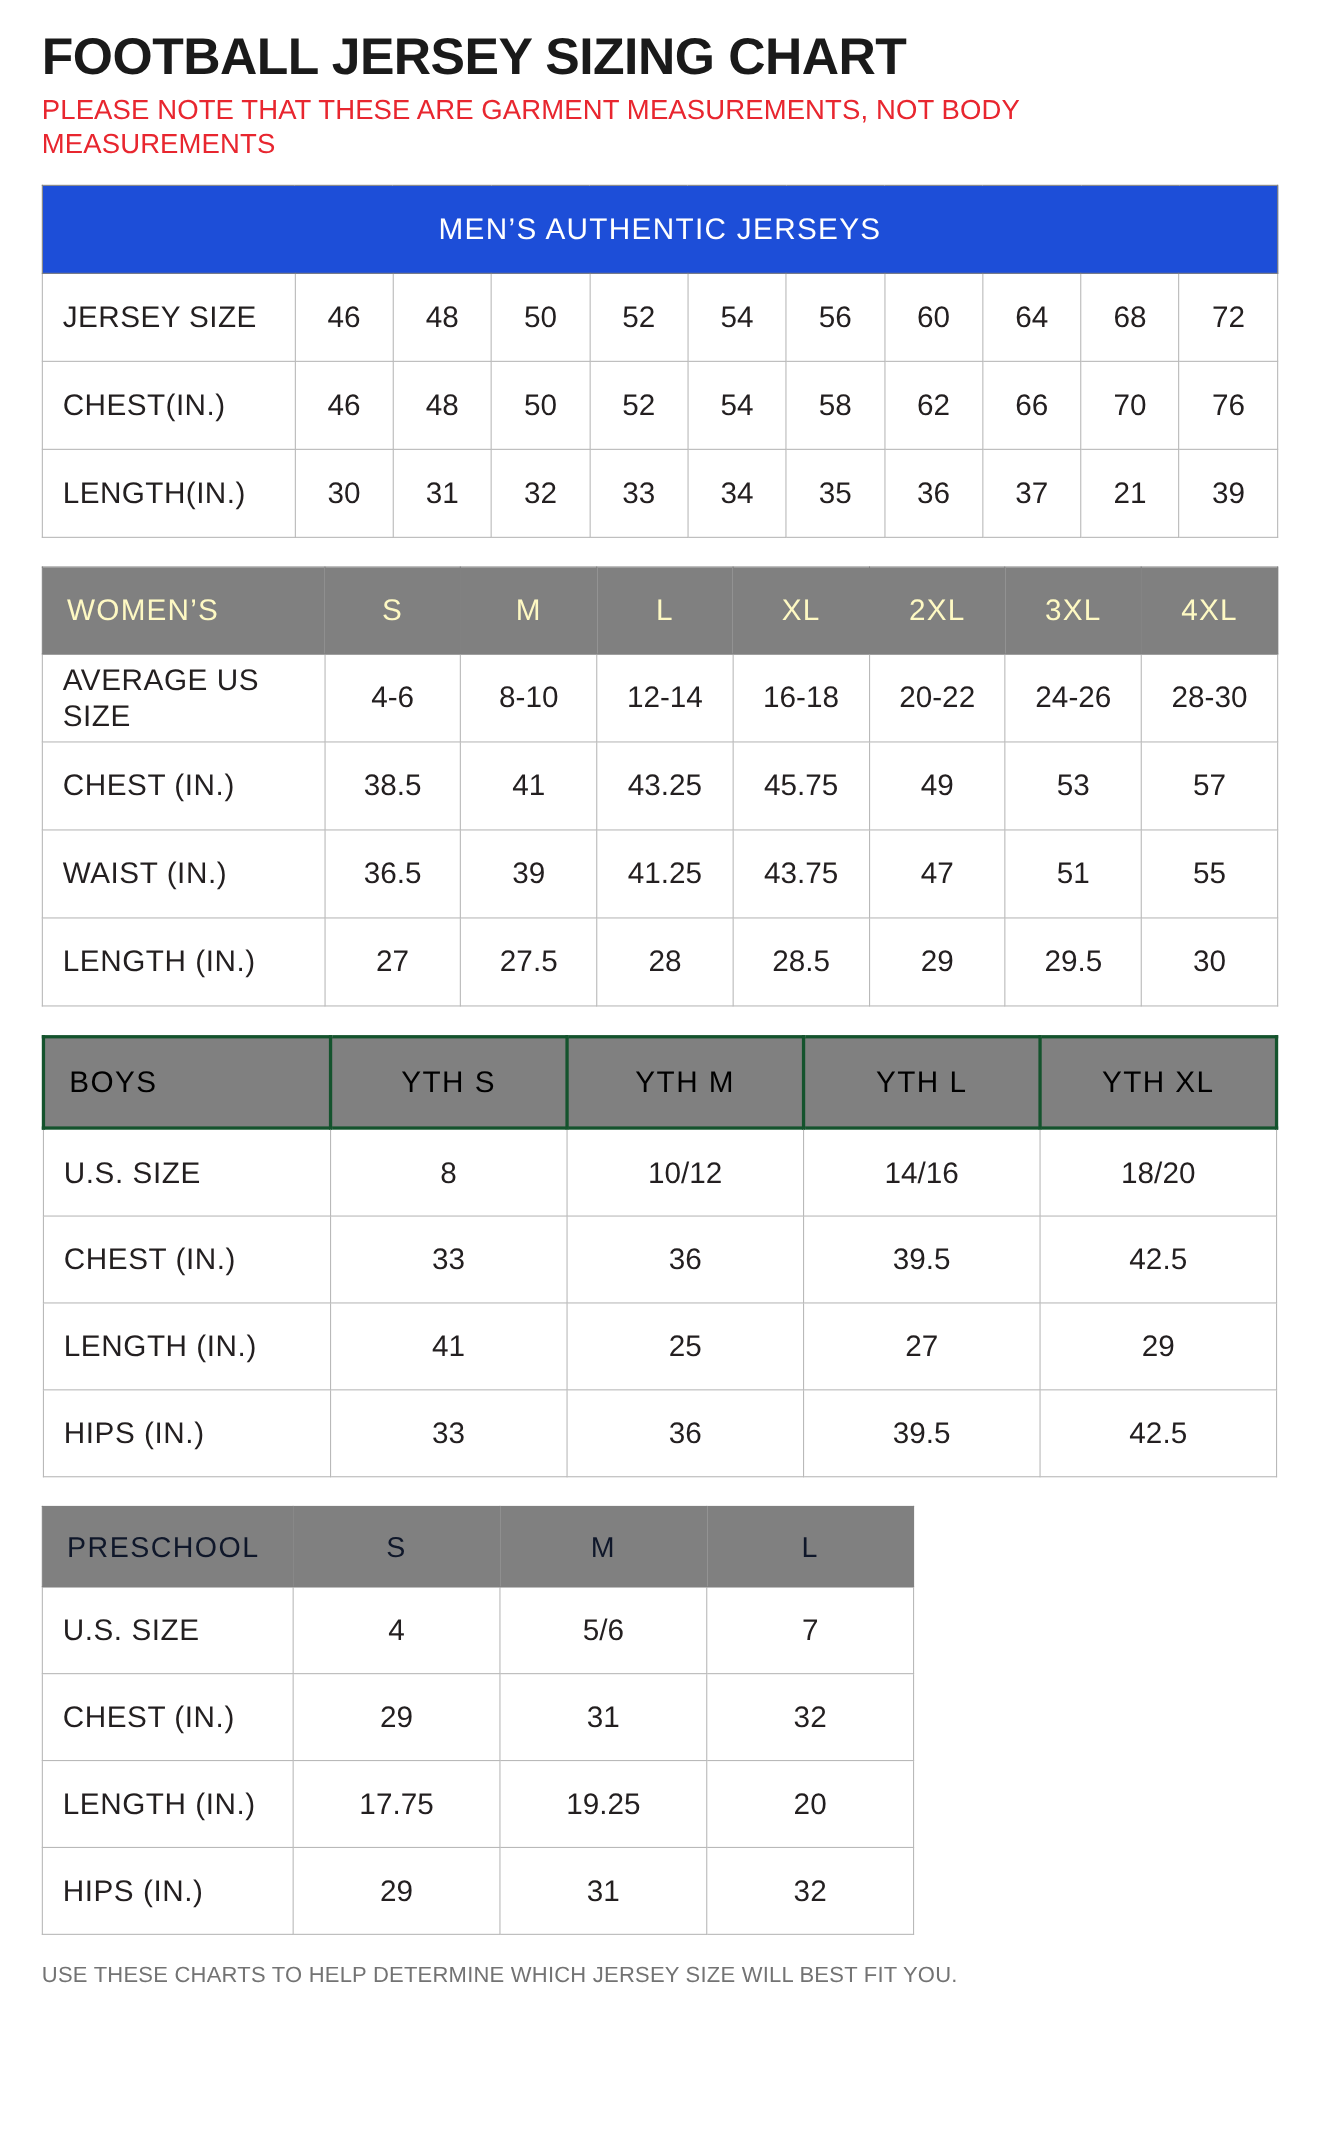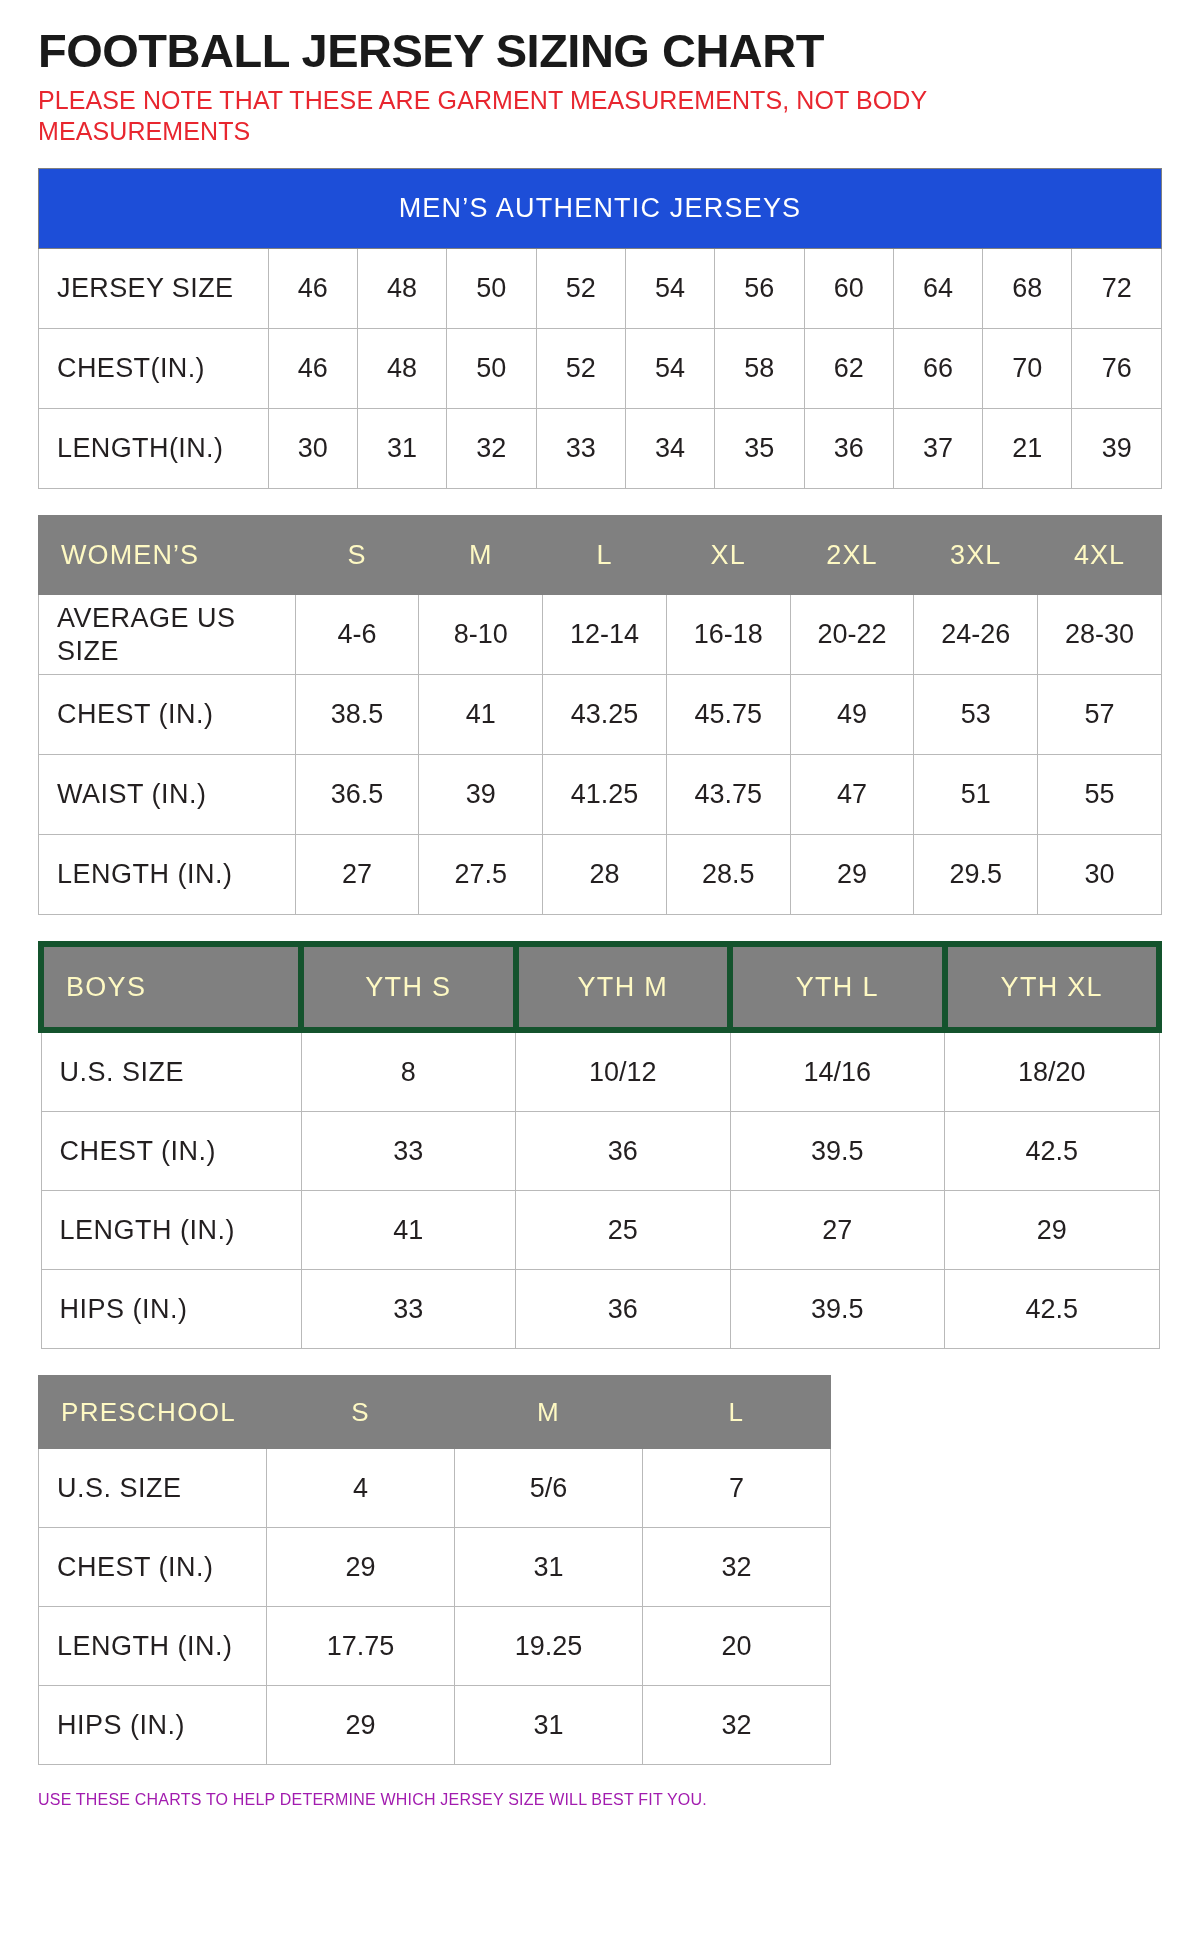--- a/index.html
+++ b/index.html
@@ -88,62 +88,62 @@
   }
   .women .hdr .rowlabel {
     padding-left: 22px;
   }
   .women .twoline {
     line-height: 1.2;
   }
   
   .boys .hdr td {
     background: #808080;
-    color: #fef9c3;
+    color: #000000;
     height: 80px;
     font-size: 27px;
     letter-spacing: 1.3px;
-    border: 6px solid #14532d;
+    border: 3px solid #14532d;
   }
   .boys td {
     height: 78px;
     font-size: 27px;
   }
   .boys .rowlabel {
     text-align: left;
     padding-left: 18px;
     letter-spacing: 0.5px;
   }
   .boys .hdr .rowlabel {
     padding-left: 22px;
   }
   
   .pre .hdr td {
     background: #808080;
-    color: #fef9c3;
+    color: #0f172a;
     height: 72px;
     font-size: 26px;
     letter-spacing: 1.3px;
     border: 1px solid #808080;
   }
   .pre td {
     height: 78px;
     font-size: 27px;
   }
   .pre .rowlabel {
     text-align: left;
     padding-left: 18px;
     letter-spacing: 0.5px;
   }
   .pre .hdr .rowlabel {
     padding-left: 22px;
   }
   .footer-note {
-    color: #a21caf;
-    font-size: 16px;
+    color: #737373;
+    font-size: 20px;
     letter-spacing: 0.2px;
     margin-top: 18px;
     margin-bottom: 36px;
   }
 </style>
 </head>
 <body>
 
 <h1 class="page-title">FOOTBALL JERSEY SIZING CHART</h1>
 <p class="note">PLEASE NOTE THAT THESE ARE GARMENT MEASUREMENTS, NOT BODY MEASUREMENTS</p>

